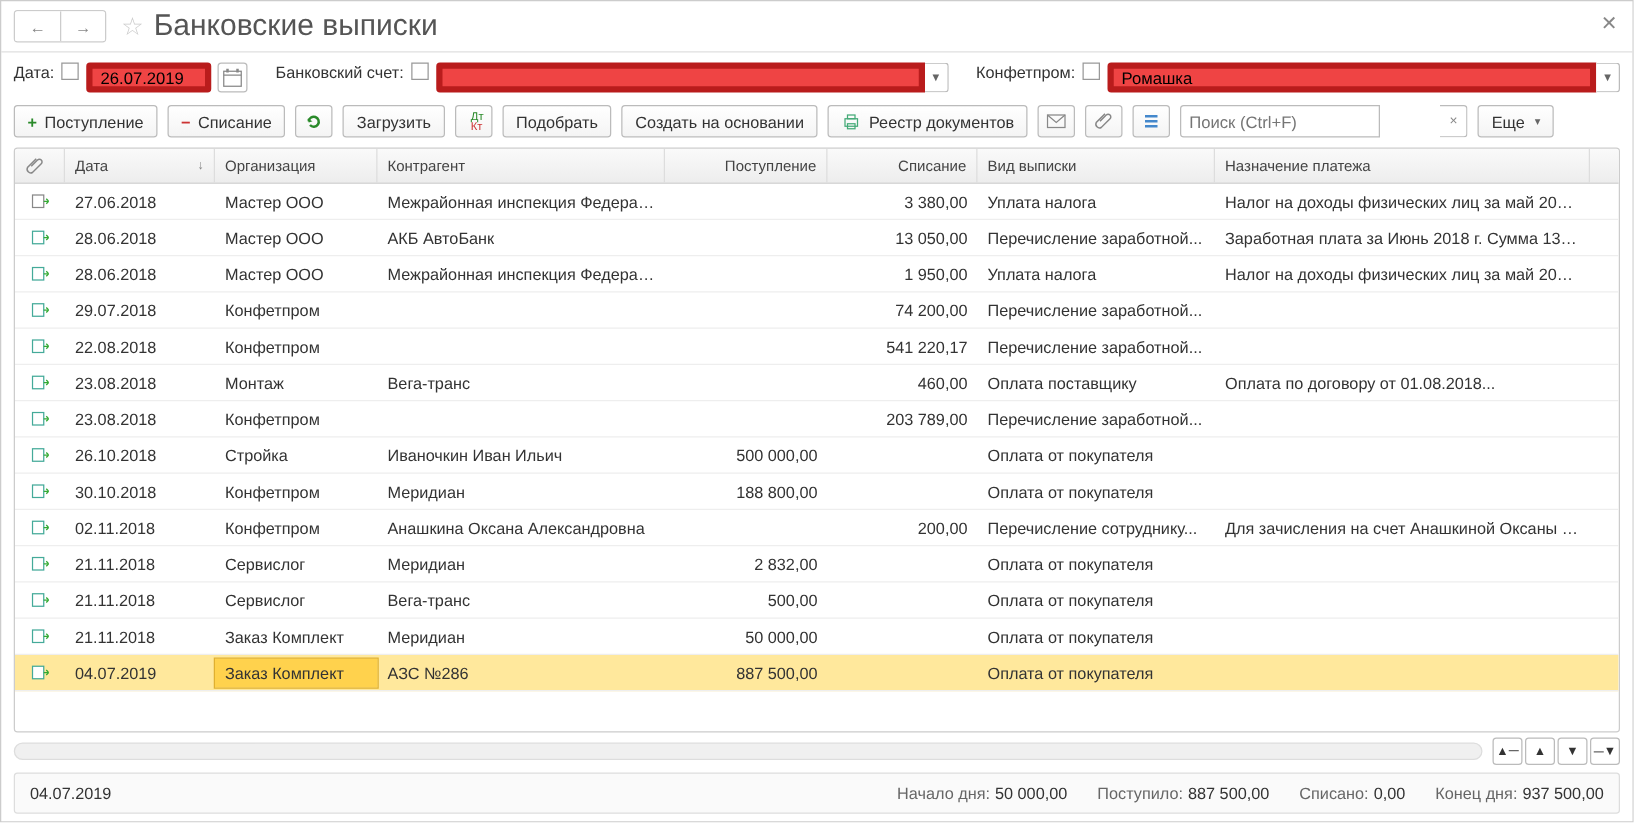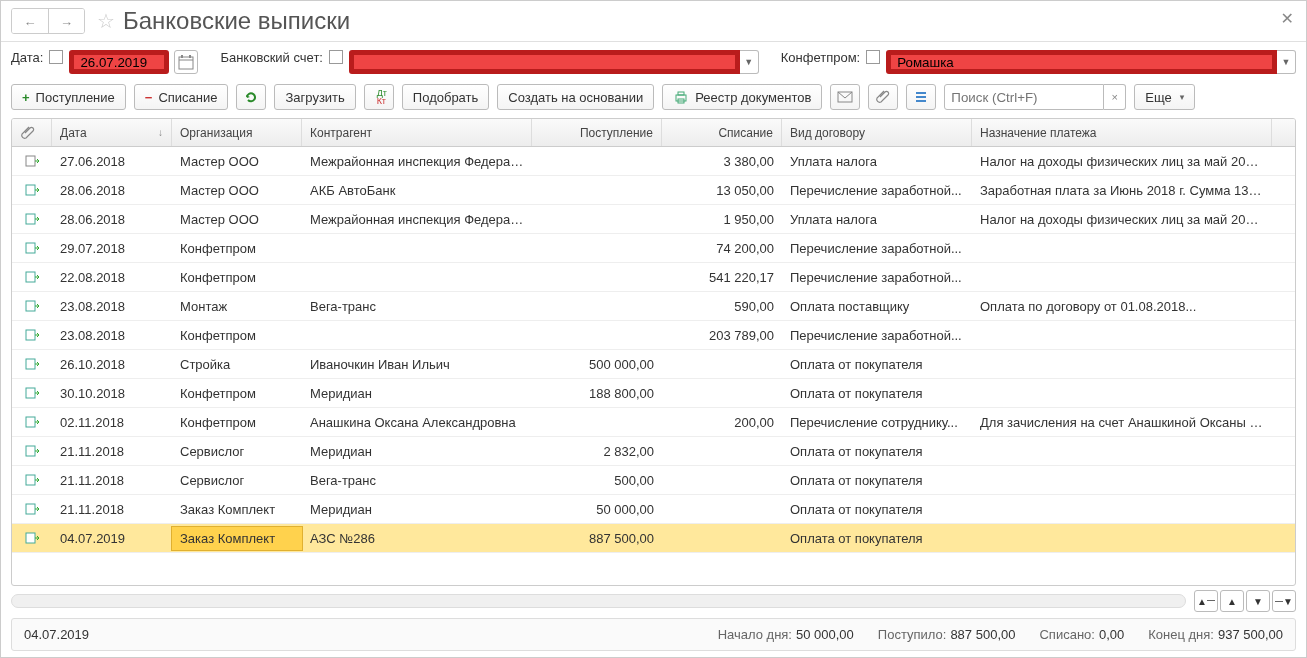--- a/index.html
+++ b/index.html
@@ -19,21 +19,21 @@
 .date-inp { width: 100px; }
 .date-btn { width: 24px; height: 24px; border: 1px solid #bbb; border-radius: 3px; background: #fff; cursor: pointer; display: flex; align-items: center; justify-content: center; margin-left: -1px; }
 .combo { display: flex; }
 .combo .inp { border-radius: 3px 0 0 3px; }
 .combo-btn { width: 20px; height: 24px; border: 1px solid #bbb; border-left: none; border-radius: 0 3px 3px 0; background: #fff; cursor: pointer; display: flex; align-items: center; justify-content: center; font-size: 9px; color: #666; }
 .toolbar { display: flex; align-items: center; padding: 4px 10px 8px; gap: 8px; flex-wrap: wrap; }
 .btn { border: 1px solid #bbb; border-radius: 3px; background: linear-gradient(#fff,#f4f4f4); padding: 4px 10px; height: 26px; cursor: pointer; display: flex; align-items: center; gap: 6px; }
 .btn.icon-only { padding: 4px 6px; width: 30px; justify-content: flex-end; }
 .plus { color: #2a8a2a; font-weight: bold; }
 .minus { color: #c33; font-weight: bold; }
-.search-box { display: flex; flex: 0 0 auto; }
+.search-box { display: flex; flex: 0 0 auto; gap: 48px; }
 .search-inp { width: 160px; border: 1px solid #bbb; border-radius: 3px 0 0 3px; padding: 3px 6px; height: 26px; color: #999; }
 .search-clear { width: 22px; height: 26px; border: 1px solid #bbb; border-left: none; border-radius: 0 3px 3px 0; background: #fff; cursor: pointer; display:flex;align-items:center;justify-content:center;font-size:11px;color:#888;}
 .table-wrap { flex: 1; overflow: hidden; border-top: 1px solid #ccc; display: flex; flex-direction: column; margin: 0 10px; border:1px solid #ccc; border-radius:3px;}
 .thead, .trow { display: grid; grid-template-columns: 40px 120px 130px 230px 130px 120px 190px 300px; align-items: center; }
 .thead { background: linear-gradient(#fafafa,#ededed); border-bottom: 1px solid #ccc; height: 28px; font-size: 12px; color: #444; }
 .thead > div { padding: 4px 8px; border-right: 1px solid #ddd; height: 100%; display: flex; align-items: center; overflow:hidden; white-space:nowrap;}
 .thead .num { justify-content: flex-end; }
 .tbody { flex: 1; overflow-y: auto; }
 .trow { height: 29px; border-bottom: 1px solid #eee; font-size: 13px; }
 .trow > div { padding: 4px 8px; overflow: hidden; white-space: nowrap; text-overflow: ellipsis; }
@@ -163,21 +163,21 @@
           </svg>
         </div>
       <div>
           <span>Дата</span>
           <span style="margin-left:auto;font-size:10px;color:#888">↓</span>
         </div>
       <div>Организация</div>
       <div>Контрагент</div>
       <div class="num">Поступление</div>
       <div class="num">Списание</div>
-      <div>Вид договору</div>
+      <div>Вид выписки</div>
       <div>Назначение платежа</div>
     </div>
     <div class="tbody" id="tbody">
         <div class="trow">
           <div class="row-icon">
             <svg width="14" height="12">
               <rect x="1" y="1" width="9" height="10" fill="#fff" stroke="#888"></rect>
               <path d="M10 6 L14 6" stroke="#3a3"></path>
               <path d="M12 4 L14 6 L12 8" fill="none" stroke="#3a3"></path>
             </svg>
@@ -259,21 +259,21 @@
             <svg width="14" height="12">
               <rect x="1" y="1" width="9" height="10" fill="#fff" stroke="#4a9"></rect>
               <path d="M10 6 L14 6" stroke="#3a3"></path>
               <path d="M12 4 L14 6 L12 8" fill="none" stroke="#3a3"></path>
             </svg>
           </div>
           <div>23.08.2018</div>
           <div class="cell-org">Монтаж</div>
           <div>Вега-транс</div>
           <div class="num"></div>
-          <div class="num">590,00</div>
+          <div class="num">460,00</div>
           <div>Оплата поставщику</div>
           <div>Оплата по договору от 01.08.2018...</div>
         </div>
         <div class="trow">
           <div class="row-icon">
             <svg width="14" height="12">
               <rect x="1" y="1" width="9" height="10" fill="#fff" stroke="#4a9"></rect>
               <path d="M10 6 L14 6" stroke="#3a3"></path>
               <path d="M12 4 L14 6 L12 8" fill="none" stroke="#3a3"></path>
             </svg>

